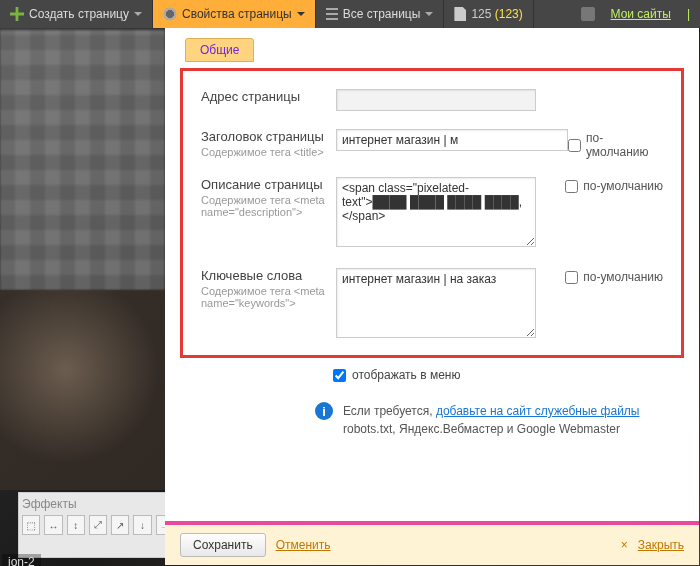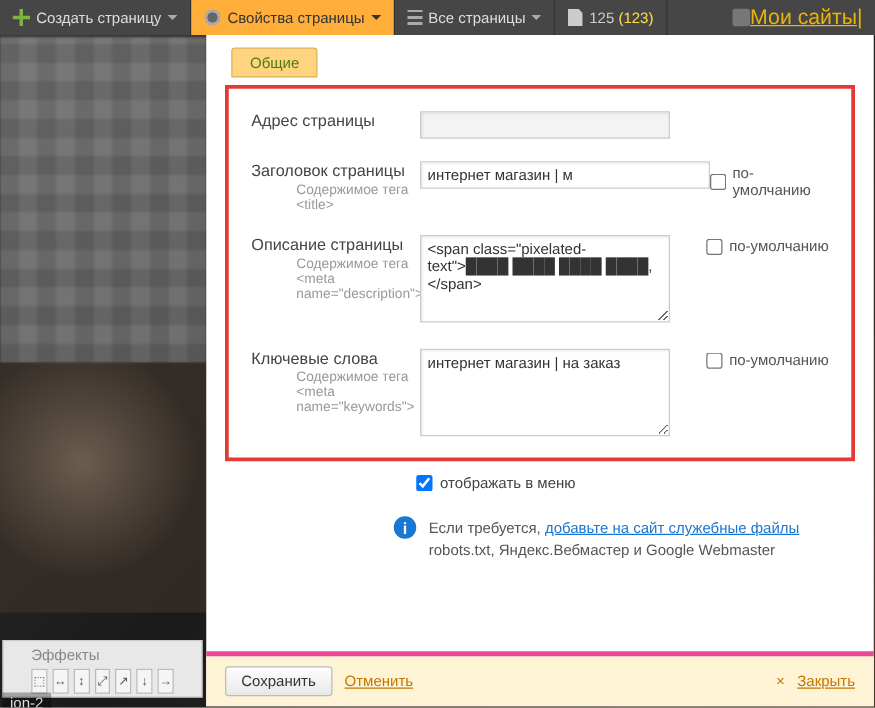--- a/index.html
+++ b/index.html
@@ -8,64 +8,64 @@
 .bg-layer { position: absolute; inset: 0; background: linear-gradient(135deg, #3a3a3a 0%, #1a1a1a 50%, #4a3a2a 100%); }
 .bg-pixelated { position: absolute; left: 0; top: 30px; width: 165px; height: 260px; background: repeating-linear-gradient(0deg, #ccc 0 15px, #eee 15px 30px), repeating-linear-gradient(90deg, #ccc 0 15px, #eee 15px 30px); background-blend-mode: multiply; filter: blur(1px); opacity: 0.4; }
 .bg-photo { position: absolute; left: 0; top: 290px; width: 165px; height: 200px; background: radial-gradient(circle at 40% 40%, #8a7560 0%, #3a3028 60%); opacity: 0.7; }
 
 .top-toolbar { position: absolute; top: 0; left: 0; right: 0; height: 28px; background: #464646; display: flex; align-items: stretch; z-index: 10; }
 .tb-btn { display: flex; align-items: center; gap: 5px; padding: 0 10px; color: #ddd; font-size: 12px; border-right: 1px solid #333; cursor: pointer; white-space: nowrap; }
 .tb-btn.active { background: #ffae3a; color: #333; }
 .tb-btn.active .arrow { border-top-color: #333; }
 .arrow { border: 4px solid transparent; border-top-color: #aaa; margin-top: 4px; }
 .tb-spacer { flex: 1; }
-.tb-right { display: flex; align-items: center; gap: 0; padding-right: 10px; color: #eab308; font-size: 17px; }
+.tb-right { display: flex; align-items: center; gap: 16px; padding-right: 10px; color: #bef264; font-size: 12px; }
 .tb-right .underline { text-decoration: underline; cursor: pointer; }
 .tb-right .avatar { width: 14px; height: 14px; background: #777; border-radius: 2px; }
 .page-count { color: #ccc; }
 .page-count .dim { color: #fde047; }
 
 .icon { width: 14px; height: 14px; display: inline-block; }
 .icon-plus { background: conic-gradient(#7cb342 0 100%); clip-path: polygon(40% 0, 60% 0, 60% 40%, 100% 40%, 100% 60%, 60% 60%, 60% 100%, 40% 100%, 40% 60%, 0 60%, 0 40%, 40% 40%); }
 .icon-gear { background: radial-gradient(circle, #666 40%, transparent 42%), conic-gradient(#aaa 0 100%); border-radius: 50%; clip-path: polygon(50% 0%, 60% 10%, 75% 5%, 80% 20%, 95% 25%, 90% 40%, 100% 50%, 90% 60%, 95% 75%, 80% 80%, 75% 95%, 60% 90%, 50% 100%, 40% 90%, 25% 95%, 20% 80%, 5% 75%, 10% 60%, 0% 50%, 10% 40%, 5% 25%, 20% 20%, 25% 5%, 40% 10%); }
 .icon-list { background: linear-gradient(#aaa 0 2px, transparent 2px 5px, #aaa 5px 7px, transparent 7px 10px, #aaa 10px 12px, transparent 12px); width: 12px; height: 12px; }
 .icon-page { width: 12px; height: 14px; background: #ccc; clip-path: polygon(0 0, 70% 0, 100% 25%, 100% 100%, 0 100%); }
 
 .modal { position: absolute; left: 165px; top: 28px; right: 1px; bottom: 1px; background: #fff; z-index: 5; display: flex; flex-direction: column; }
 
 .tab-row { padding: 10px 0 0 20px; }
-.tab { display: inline-block; background: #ffd480; color: #4d7c0f; padding: 4px 14px; font-size: 12px; border-radius: 3px 3px 0 0; border: 1px solid #e0b050; cursor: pointer; }
+.tab { display: inline-block; background: #ffd480; color: #6d28d9; padding: 4px 14px; font-size: 12px; border-radius: 3px 3px 0 0; border: 1px solid #e0b050; cursor: pointer; }
 
 .form-box { margin: 6px 15px 10px 15px; border: 3px solid #e53935; padding: 18px 18px 14px 18px; }
 .field-row { display: flex; align-items: flex-start; margin-bottom: 18px; }
 .field-row:last-child { margin-bottom: 0; }
 .field-label { width: 135px; flex-shrink: 0; }
 .field-label .main { color: #444; font-size: 13px; }
-.field-label .sub { color: #999; font-size: 11px; margin-top: 2px; margin-left: 36px; }
+.field-label .sub { color: #999; font-size: 11px; margin-top: 2px; }
 .field-input { flex: 1; }
 .field-input input[type=text], .field-input textarea { width: 232px; border: 1px solid #ccc; padding: 3px 5px; font-size: 12px; font-family: Arial; color: #333; background: #fff; box-shadow: inset 1px 1px 2px rgba(0,0,0,0.08); }
 .field-input input.short { width: 200px; background: #f3f3f3; }
 .field-input textarea { width: 200px; height: 70px; resize: both; }
 .chk-wrap { display: flex; align-items: center; gap: 5px; color: #555; font-size: 12px; padding-top: 2px; }
 
 .menu-check-row { display: flex; align-items: center; gap: 6px; margin-left: 168px; color: #444; font-size: 12px; margin-bottom: 20px; }
 
 .info-row { display: flex; align-items: flex-start; gap: 10px; margin: 0 15px 20px 150px; }
 .info-icon { width: 18px; height: 18px; border-radius: 50%; background: #1976d2; color: #fff; display: flex; align-items: center; justify-content: center; font-weight: bold; font-size: 13px; flex-shrink: 0; }
 .info-text { color: #555; font-size: 12px; line-height: 1.5; }
 .info-text a { color: #1976d2; text-decoration: underline; cursor: pointer; }
 
 .footer { background: #fff3d6; border-top: 4px solid #ec4899; padding: 8px 15px; display: flex; align-items: center; gap: 10px; margin-top: auto; }
 .btn-save { background: linear-gradient(#fefefe, #e8e8e8); border: 1px solid #bbb; border-radius: 3px; padding: 4px 12px; font-size: 12px; color: #333; cursor: pointer; }
 .link-cancel { color: #c27700; text-decoration: underline; font-size: 12px; cursor: pointer; }
 .footer-spacer { flex: 1; }
 .close-x { color: #c27700; font-size: 12px; }
 .link-close { color: #c27700; text-decoration: underline; font-size: 12px; cursor: pointer; }
 
-.effects-panel { position: absolute; left: 2px; bottom: 8px; width: 160px; height: 46px; background: rgba(250,250,250,0.92); border: 1px solid #ccc; padding: 4px 22px; z-index: 3; }
+.effects-panel { position: absolute; left: 18px; bottom: 8px; width: 160px; height: 66px; background: rgba(250,250,250,0.92); border: 1px solid #ccc; padding: 4px 3px; z-index: 3; }
 .effects-panel .title { color: #888; font-size: 12px; margin-bottom: 4px; }
 .effects-icons { display: flex; gap: 4px; }
 .fx { width: 20px; height: 20px; border: 1px solid #bbb; background: #f5f5f5; display: flex; align-items: center; justify-content: center; font-size: 10px; color: #555; cursor: pointer; }
 .section-label { position: absolute; left: 2px; bottom: -4px; color: #ddd; font-size: 12px; z-index: 4; background: rgba(0,0,0,0.3); padding: 1px 6px; }
 </style>
 </head>
 <body>
 
 <div class="bg-layer"></div>
 <div class="bg-pixelated"></div>

